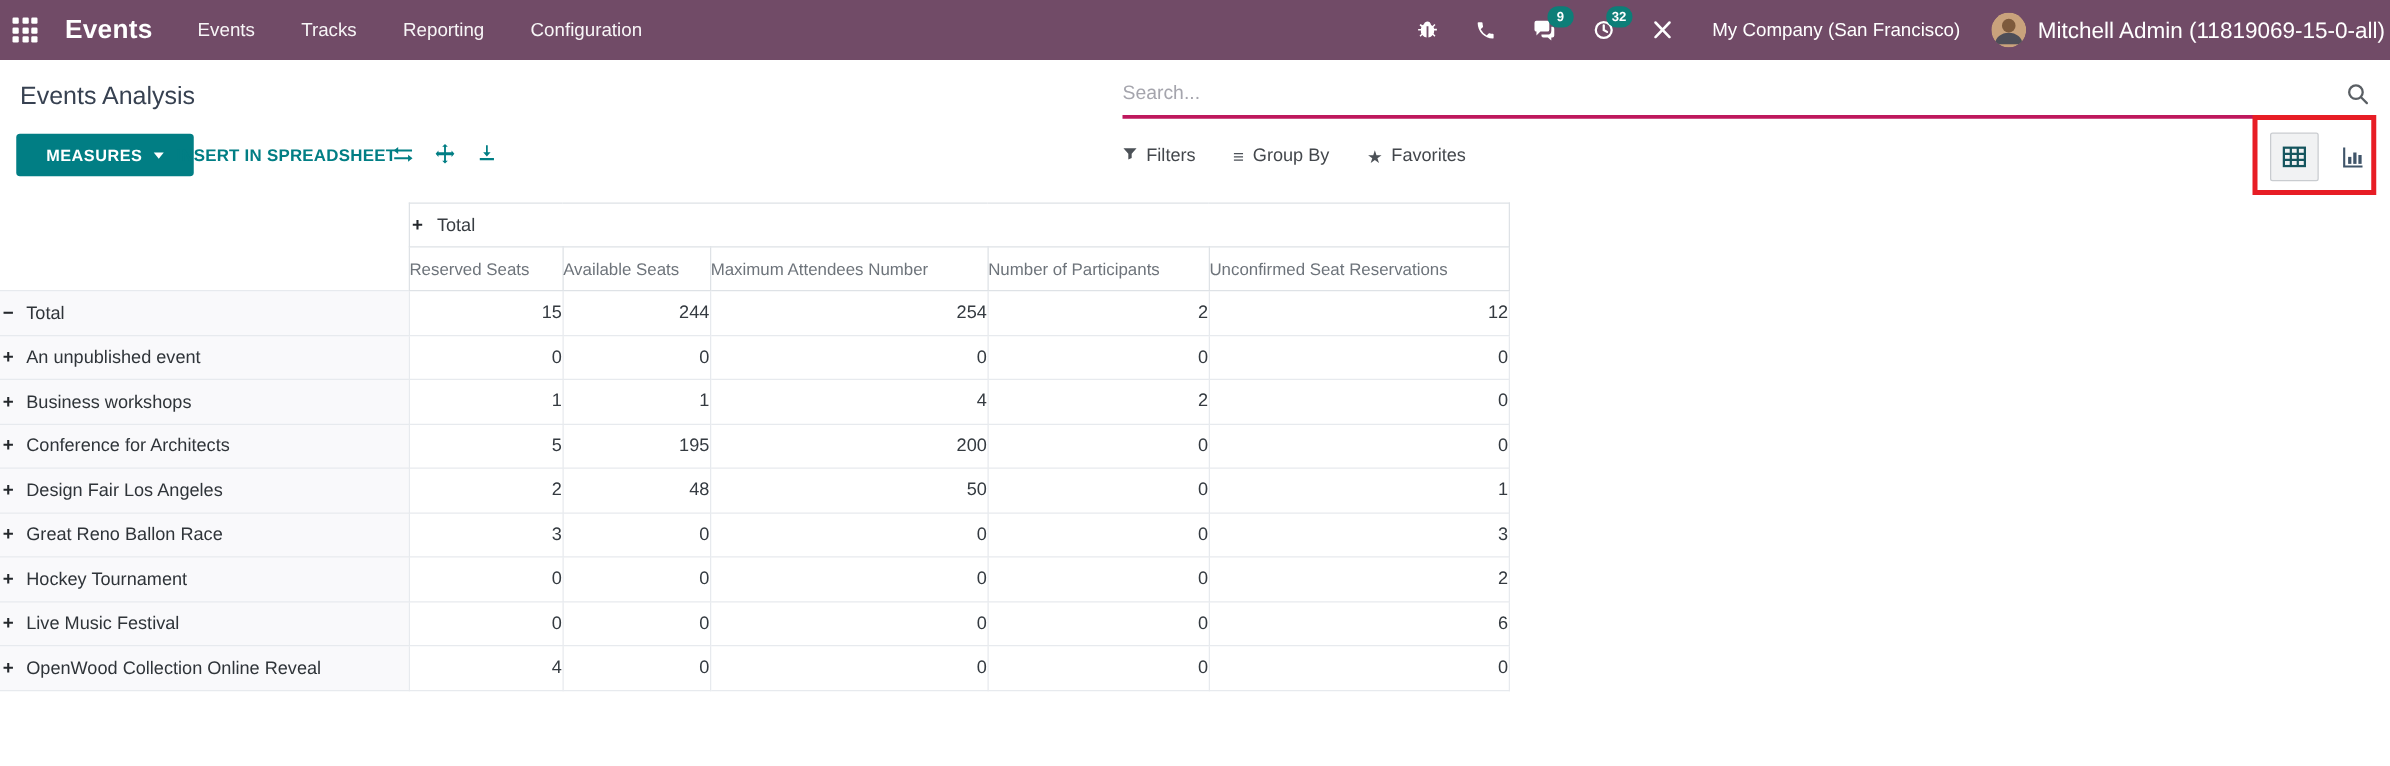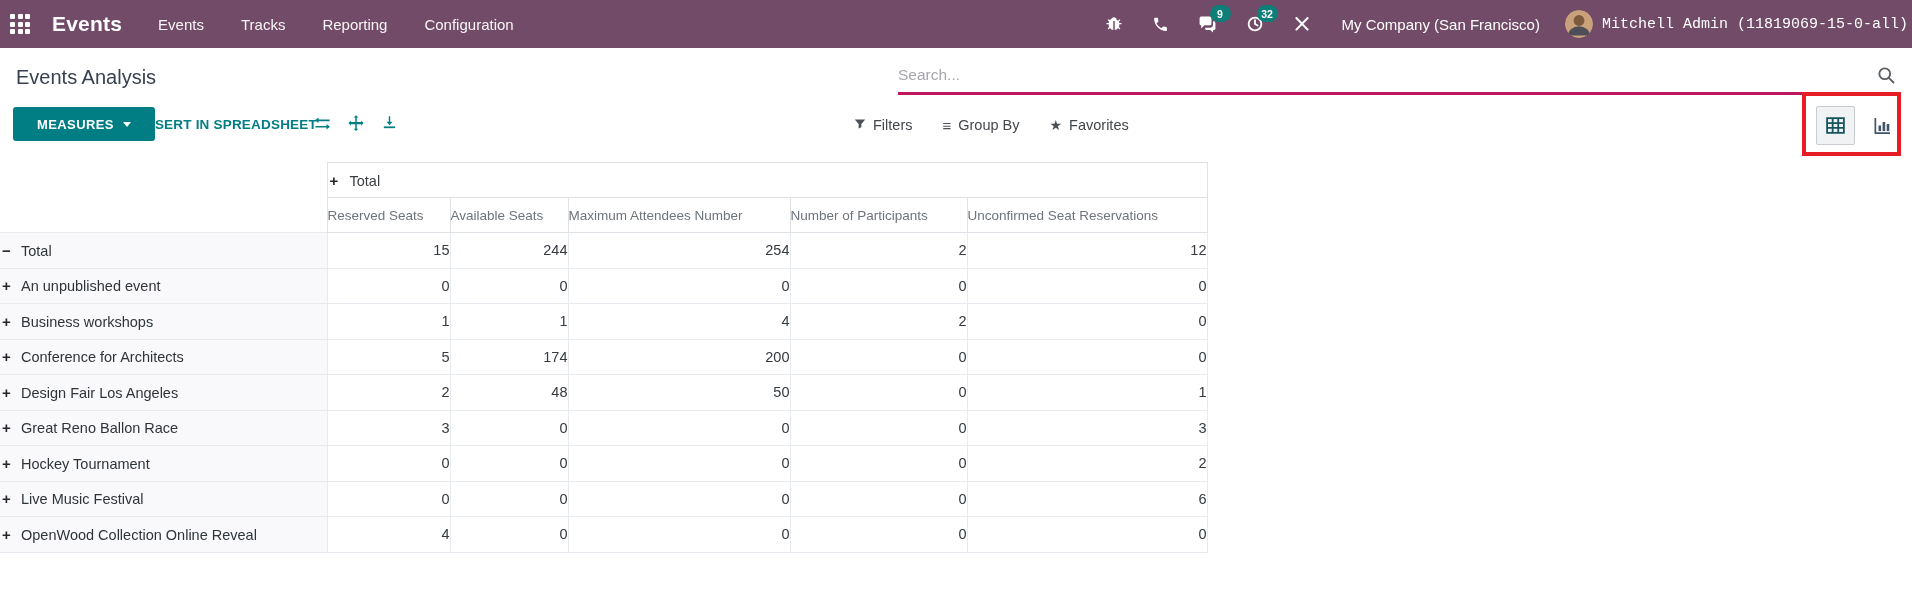--- a/index.html
+++ b/index.html
@@ -22,21 +22,21 @@
   .systray{margin-left:auto;display:flex;align-items:center;gap:25px;}
   .tray-icon{position:relative;display:flex;align-items:center;justify-content:center;width:22px;height:26px;cursor:pointer;}
   .badge{
     position:absolute;top:-6px;right:-12px;min-width:13px;height:17px;padding:0 4px;
     background:#0d7e78;color:#fff;font-size:10.5px;font-weight:700;border-radius:9px;
     display:flex;align-items:center;justify-content:center;
   }
   .company{font-size:15px;cursor:pointer;margin-left:4px;}
   .userblock{display:flex;align-items:center;gap:9px;cursor:pointer;}
   .avatar{width:28px;height:28px;border-radius:50%;overflow:hidden;display:block;}
-  .username{font-size:15px;font-family:Liberation Mono, monospace;}
+  .username{font-size:18px;}
   
   .page-title{position:absolute;left:16px;top:66px;font-size:20px;color:#374151;}
   .search-wrap{position:absolute;left:898px;top:57px;width:1000px;height:38px;}
   .search-wrap input{
     width:100%;height:100%;border:none;border-bottom:3px solid #be185d;background:transparent;
     font-family:"Liberation Sans",sans-serif;font-size:15.5px;color:#15803d;outline:none;padding:0 26px 0 0;box-sizing:border-box;
   }
   .search-wrap input::placeholder{color:#a5a5ad;}
   .search-glass{position:absolute;right:2px;top:8px;cursor:pointer;}
   .controls{position:absolute;left:0;top:104px;width:100%;height:42px;}
@@ -44,21 +44,21 @@
     position:absolute;left:13px;top:3px;height:34px;background:#017e84;color:#fff;border:none;border-radius:3px;
     font-family:"Liberation Sans",sans-serif;font-size:13px;font-weight:700;letter-spacing:.4px;
     padding:0 24px;display:flex;align-items:center;gap:9px;cursor:pointer;
   }
   .caret-down{width:0;height:0;border-left:4.5px solid transparent;border-right:4.5px solid transparent;border-top:5px solid #fff;display:inline-block;}
   .btn-insert{
     position:absolute;left:135px;top:3px;height:34px;background:none;border:none;color:#017e84;
     font-family:"Liberation Sans",sans-serif;font-size:13.5px;font-weight:700;letter-spacing:.2px;cursor:pointer;display:flex;align-items:center;
   }
   .tool-icon{position:absolute;top:10px;cursor:pointer;display:block;}
-  .facet-bar{position:absolute;left:854px;top:0;height:42px;display:flex;align-items:center;gap:30px;color:#43474c;font-size:14.5px;}
+  .facet-bar{position:absolute;left:898px;top:0;height:42px;display:flex;align-items:center;gap:30px;color:#43474c;font-size:14.5px;}
   .facet{display:flex;align-items:center;gap:7px;cursor:pointer;}
   .facet .glyph{font-size:15px;color:#4c5157;line-height:1;}
   .star-glyph{font-size:14px;color:#4c5157;}
   
   .switcher{position:absolute;top:2px;}
   .view-btn{width:39px;height:39px;display:flex;align-items:center;justify-content:center;cursor:pointer;box-sizing:border-box;border-radius:2px;}
   .view-btn.active{background:#f1f2f3;border:1px solid #c9ccd0;}
   .annotation-box{position:absolute;left:1802px;top:92px;width:99px;height:64px;border:4px solid #e71d25;box-sizing:border-box;z-index:9;pointer-events:none;}
   
   .pivot-area{position:absolute;left:0;top:162px;}
@@ -272,21 +272,21 @@
           <th class="row-label lvl1"><span class="expander">+</span><span class="lbl">Business workshops</span></th>
           <td>1</td>
           <td>1</td>
           <td>4</td>
           <td>2</td>
           <td>0</td>
         </tr>
         <tr>
           <th class="row-label lvl1"><span class="expander">+</span><span class="lbl">Conference for Architects</span></th>
           <td>5</td>
-          <td>174</td>
+          <td>195</td>
           <td>200</td>
           <td>0</td>
           <td>0</td>
         </tr>
         <tr>
           <th class="row-label lvl1"><span class="expander">+</span><span class="lbl">Design Fair Los Angeles</span></th>
           <td>2</td>
           <td>48</td>
           <td>50</td>
           <td>0</td>

